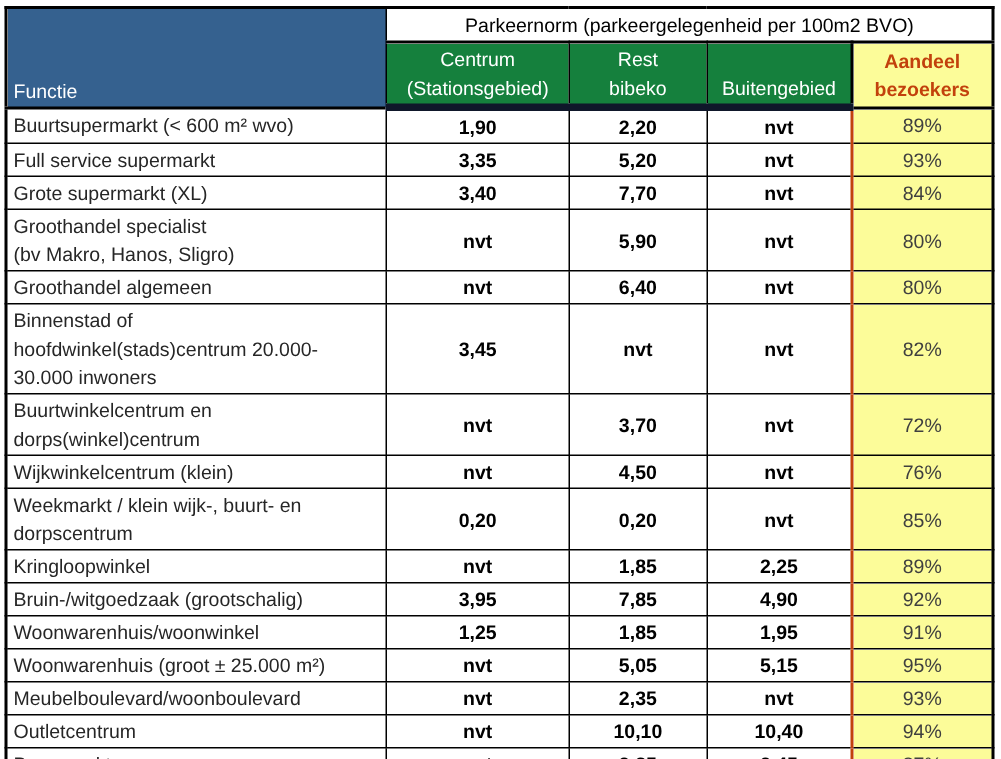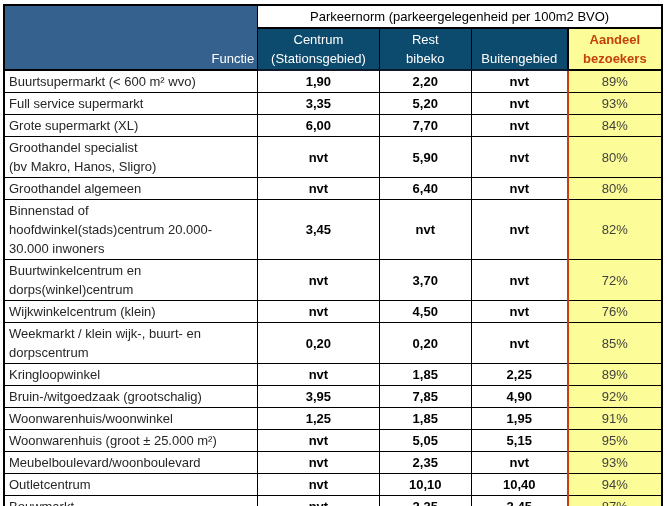--- a/index.html
+++ b/index.html
@@ -29,43 +29,43 @@
     box-sizing: border-box;
     overflow: hidden;
   }
   
   tr.title-row { height: 22px; }
   tr.cols-row  { height: 36px; }
   .corner-cell {
     background: #35618F;
     color: #ffffff;
     font-weight: normal;
-    text-align: right;
+    text-align: left;
     vertical-align: bottom;
-    padding-left: 19px;
+    padding-left: 4px;
     border-bottom: 2px solid #000;
     margin-left: 44px;
   }
   .title-cell {
     background: #ffffff;
     color: #000000;
     text-align: center;
     font-weight: normal;
     border-bottom: 2px solid #000;
     white-space: nowrap;
   }
   .title-cell .bold { font-weight: normal; }
   .blue-col-head {
-    background: #0c4a6e;
+    background: #15803d;
     color: #ffffff;
     font-weight: normal;
     text-align: center;
     vertical-align: bottom;
     white-space: pre-line;
-    border-bottom: 2px solid #0f172a;
+    border-bottom: 5px solid #0f172a;
   }
   .aandeel-head {
     background: #FCFC99;
     color: #c2410c;
     font-weight: bold;
     text-align: center;
     vertical-align: middle;
     white-space: pre-line;
     border-left: 2px solid #000;
     border-bottom: 2px solid #000;
@@ -133,21 +133,21 @@
   </tr>
         <tr>
     <td class="functie">Full service supermarkt</td>
     <td class="val">3,35</td>
     <td class="val">5,20</td>
     <td class="val">nvt</td>
     <td class="pct">93%</td>
   </tr>
         <tr>
     <td class="functie">Grote supermarkt (XL)</td>
-    <td class="val">6,00</td>
+    <td class="val">3,40</td>
     <td class="val">7,70</td>
     <td class="val">nvt</td>
     <td class="pct">84%</td>
   </tr>
         <tr>
     <td class="functie">Groothandel specialist
 (bv Makro, Hanos, Sligro)</td>
     <td class="val">nvt</td>
     <td class="val">5,90</td>
     <td class="val">nvt</td>

